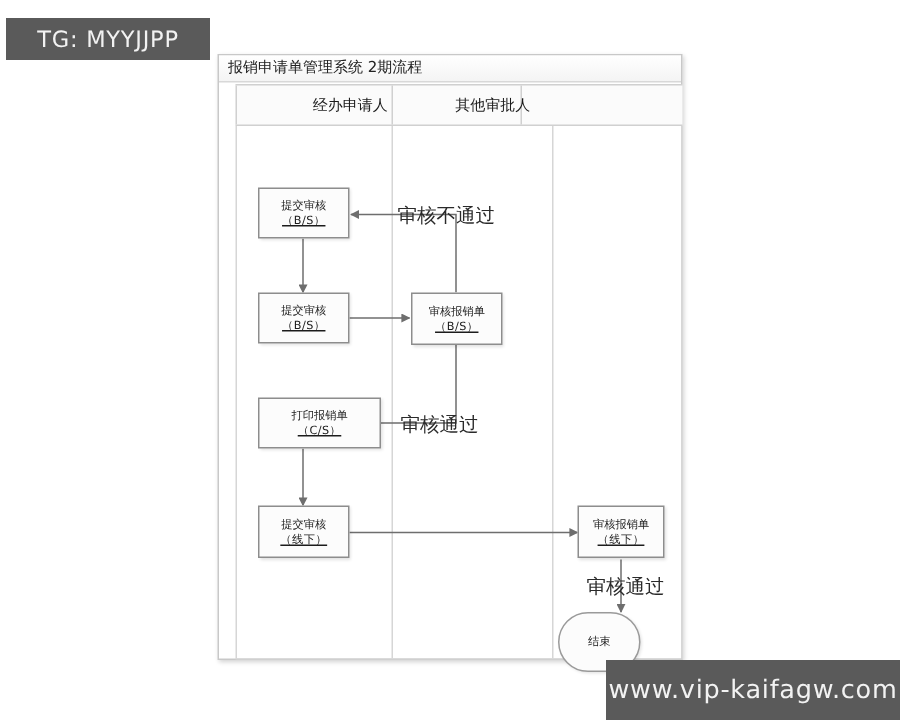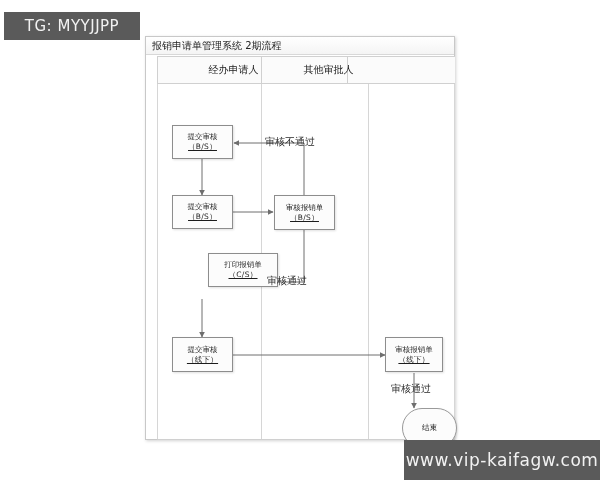--- a/index.html
+++ b/index.html
@@ -151,21 +151,21 @@
     align-items: center;
     justify-content: center;
     font-size: 7.5px;
     color: #1c1c1c;
     box-sizing: border-box;
     box-shadow: 1px 1px 2px rgba(0,0,0,0.10);
   }
 
   .edge-label {
     position: absolute;
-    font-size: 10px;
+    font-size: 13px;
     color: #2a2a2a;
     white-space: nowrap;
     background: transparent;
   }
 </style>
 </head>
 <body>
 
 <div class="watermark" id="wm-top">TG: MYYJJPP</div>
 
@@ -217,41 +217,41 @@
     <div class="node" style="left:26px; top:88px; width:61px; height:34px;">
       <div>提交审核</div>
       <div class="l2">（B/S）</div>
     </div>
 
     <div class="node" style="left:26px; top:158px; width:61px; height:34px;">
       <div>提交审核</div>
       <div class="l2">（B/S）</div>
     </div>
 
-    <div class="node" style="left:26px; top:216px; width:70px; height:34px;margin-left:36px;">
+    <div class="node" style="left:26px; top:228px; width:82px; height:34px;">
       <div>打印报销单</div>
       <div class="l2">（C/S）</div>
     </div>
 
     <div class="node" style="left:26px; top:300px; width:61px; height:35px;">
       <div>提交审核</div>
       <div class="l2">（线下）</div>
     </div>
 
     <div class="node" style="left:128px; top:158px; width:61px; height:35px;">
       <div>审核报销单</div>
       <div class="l2">（B/S）</div>
     </div>
 
     <div class="node" style="left:239px; top:300px; width:58px; height:35px;">
       <div>审核报销单</div>
       <div class="l2">（线下）</div>
     </div>
 
-    <div class="terminator" style="left:256px; top:371px; width:55px; height:40px;">
+    <div class="terminator" style="left:226px; top:371px; width:55px; height:40px;">
       <span>结束</span>
     </div>
 
     <div class="edge-label" style="left:119px; top:98px;">审核不通过</div>
 
     <div class="edge-label" style="left:121px; top:237px;">审核通过</div>
 
     <div class="edge-label" style="left:245px; top:345px;">审核通过</div>
 
   </div>

